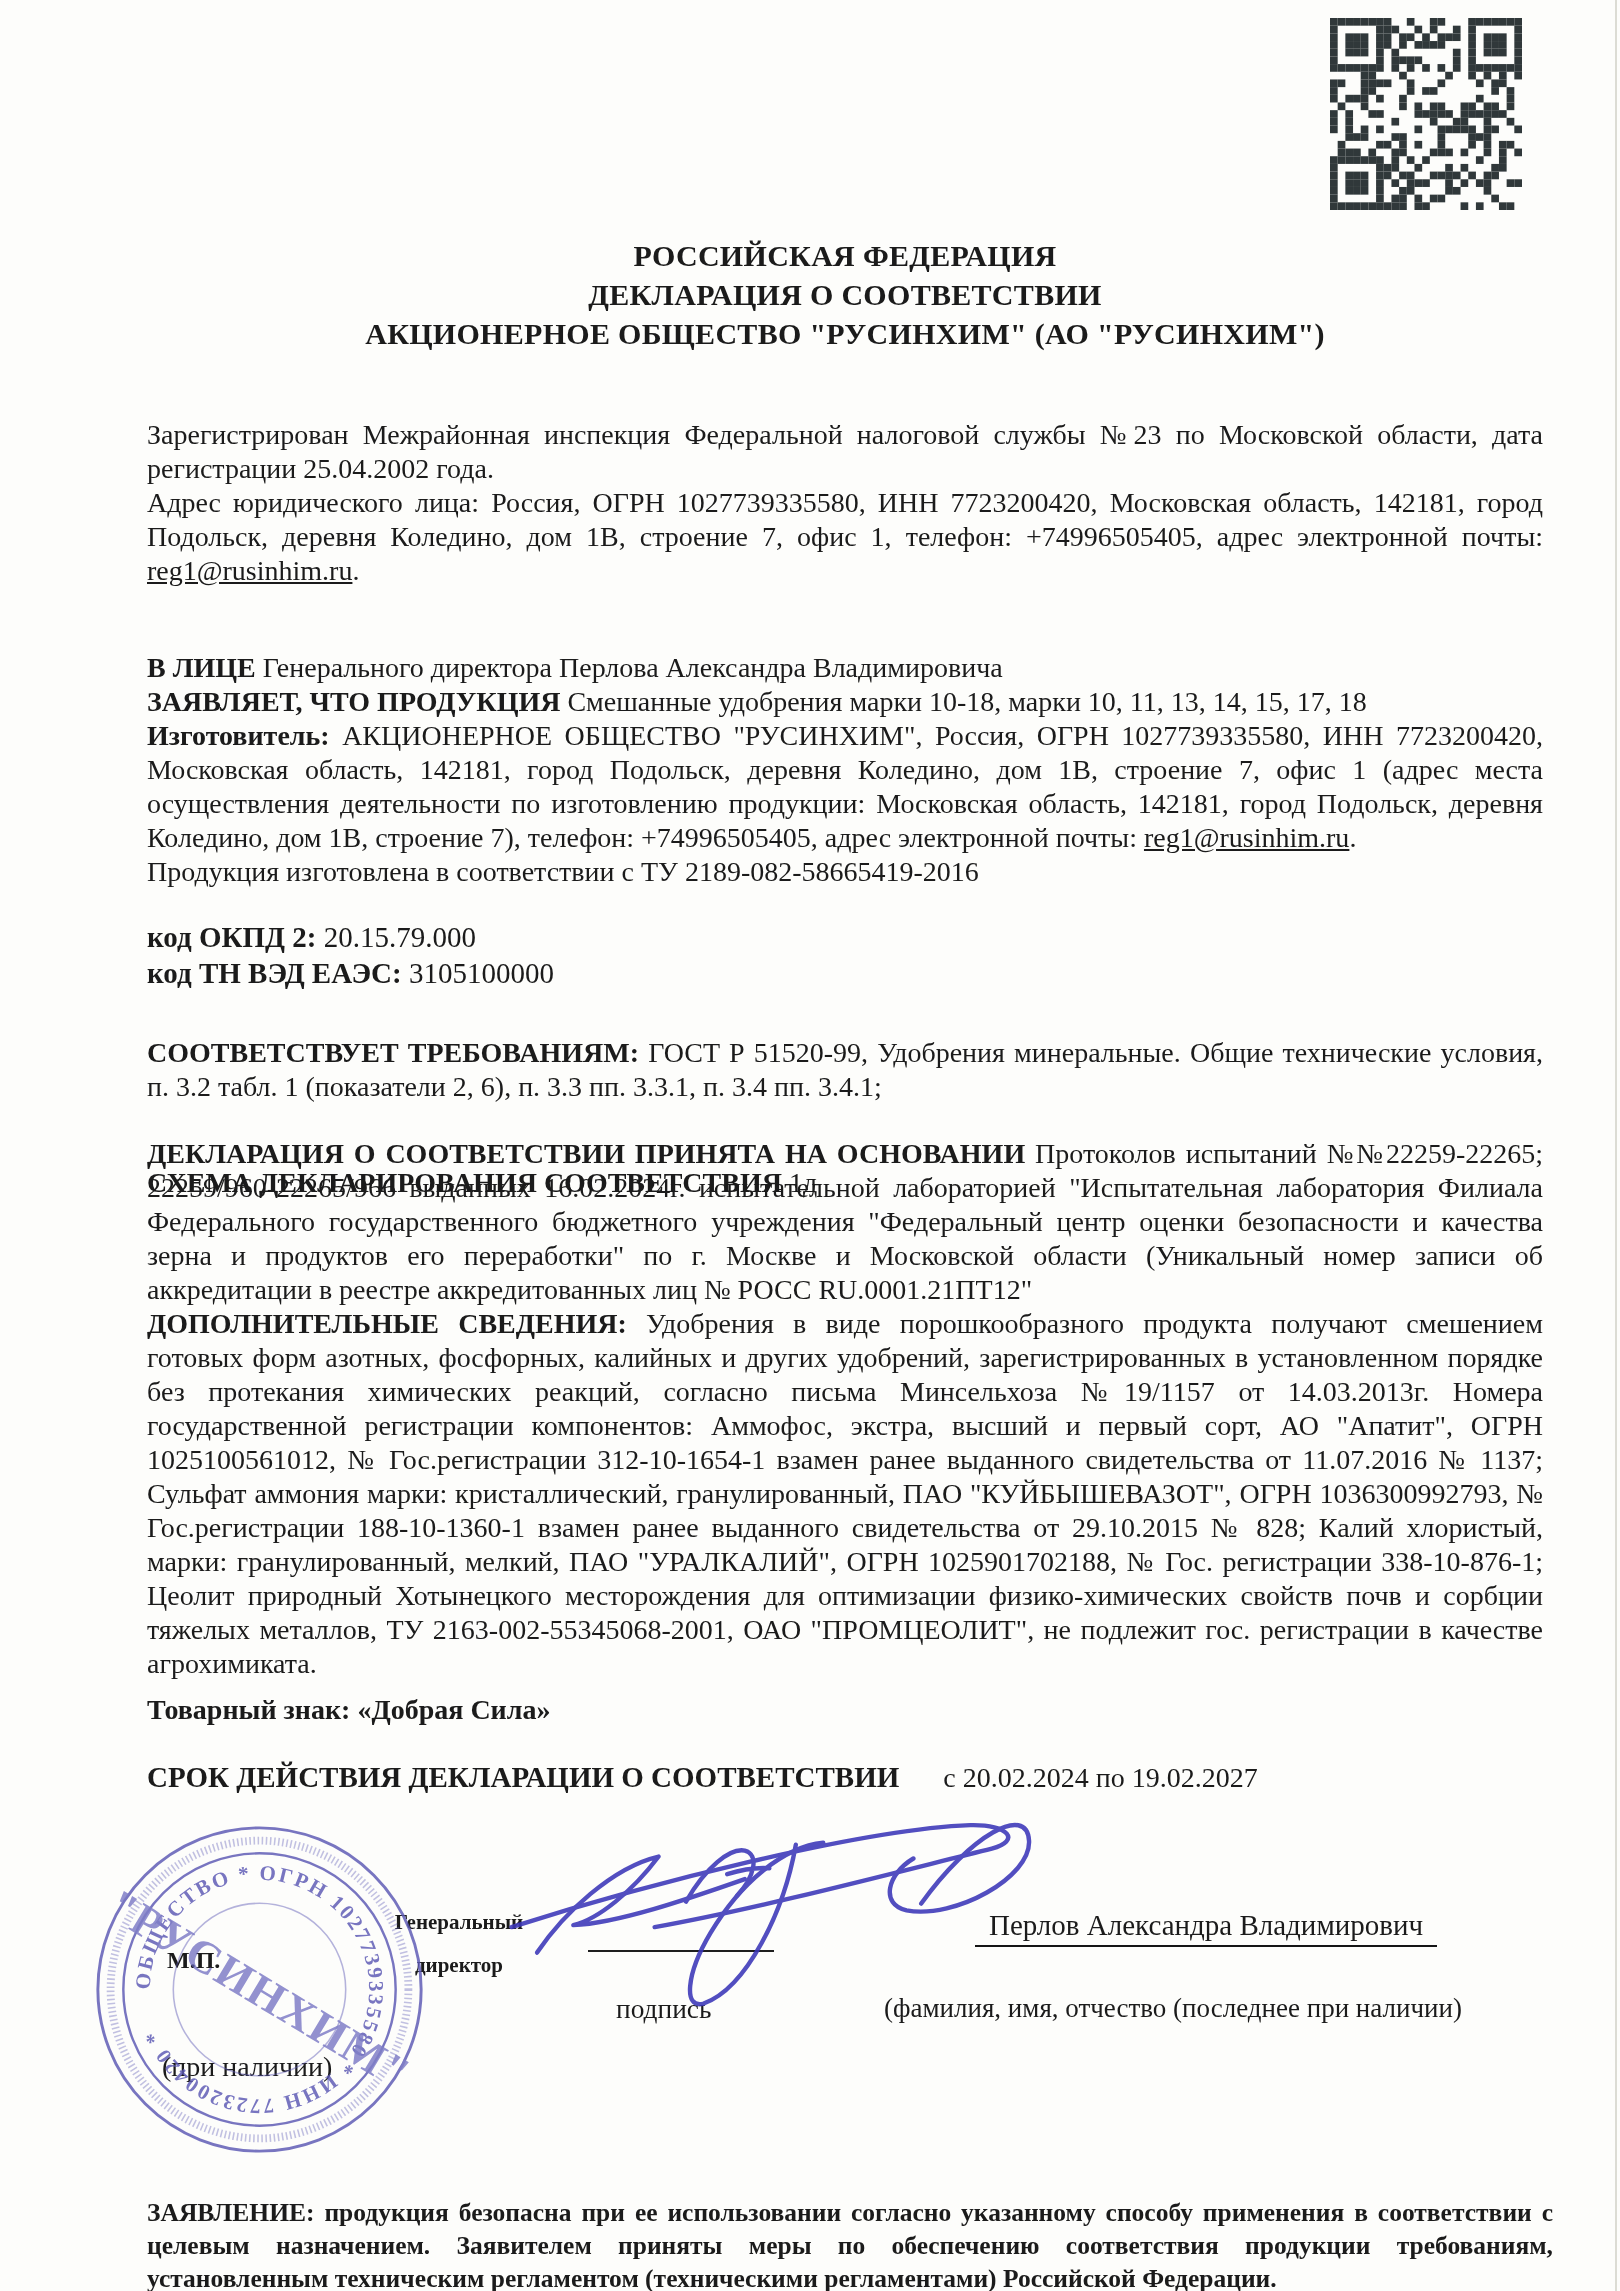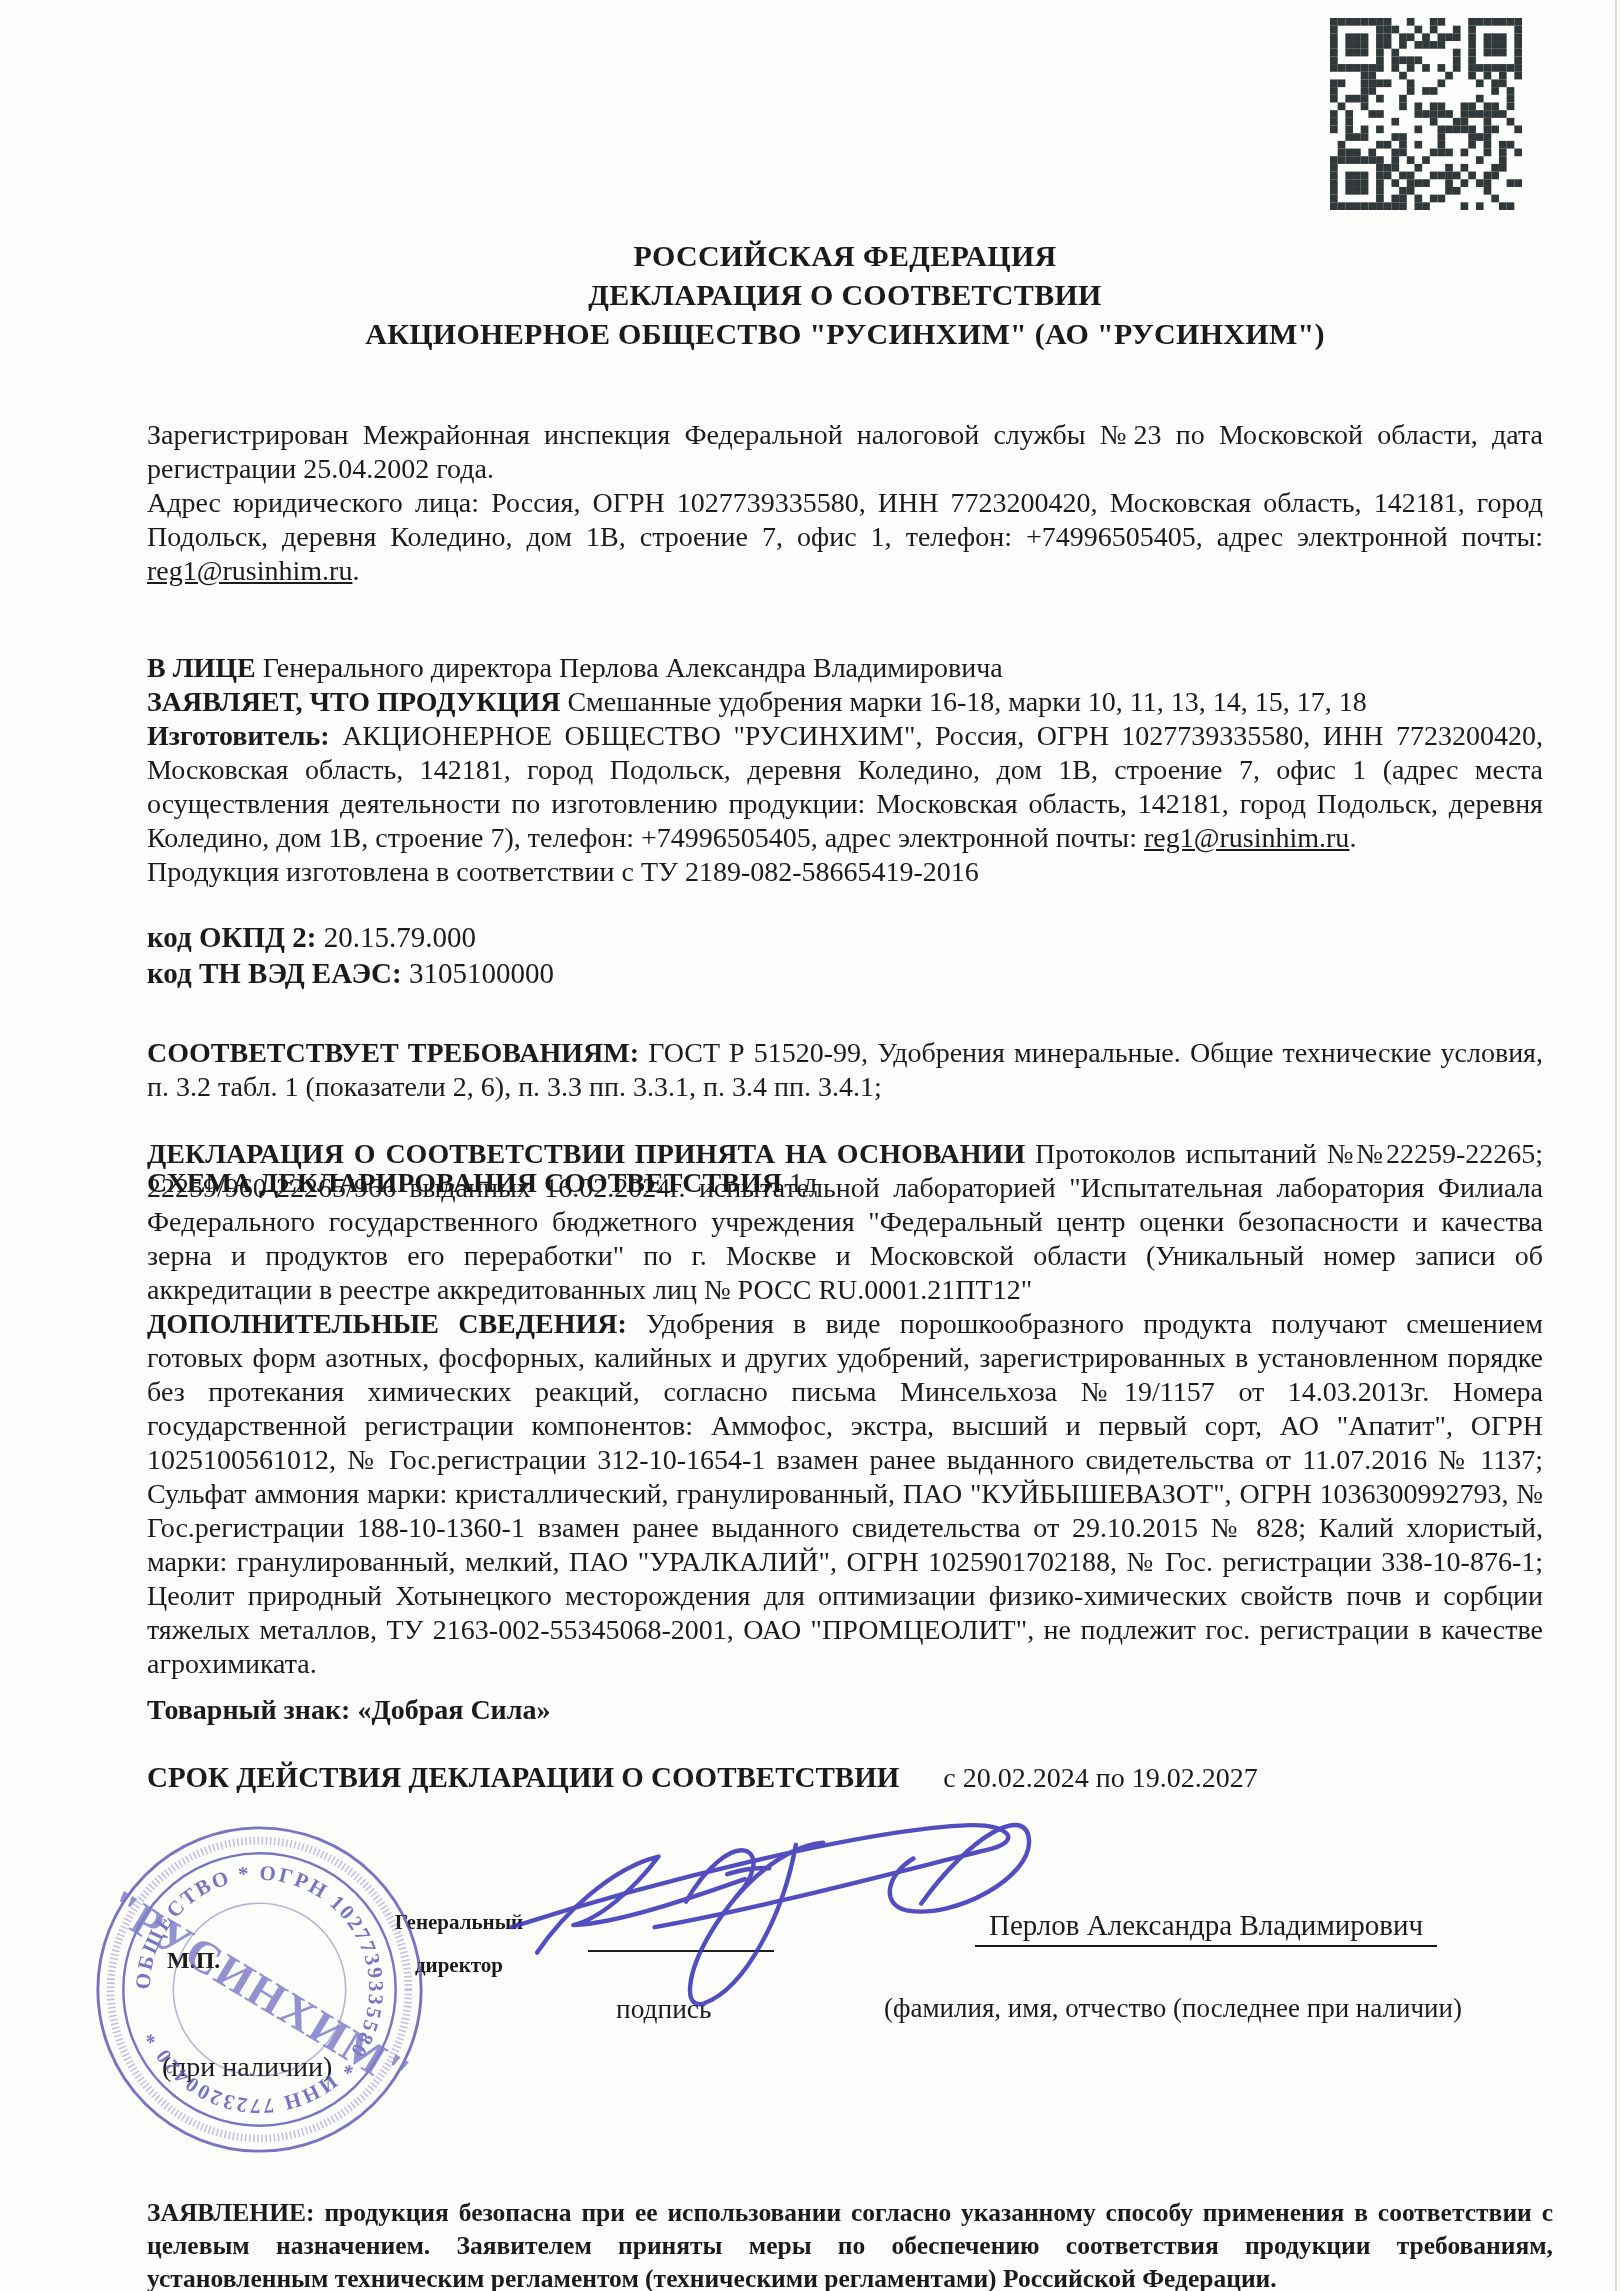--- a/index.html
+++ b/index.html
@@ -365,21 +365,21 @@
     <div>АКЦИОНЕРНОЕ ОБЩЕСТВО "РУСИНХИМ" (АО "РУСИНХИМ")</div>
   </div>
 
   <div class="blk" style="top:418px;">
     <p><span>Зарегистрирован Межрайонная инспекция Федеральной налоговой службы №23 по Московской области, дата регистрации 25.04.2002 года.</span></p>
     <p><span>Адрес юридического лица: Россия, ОГРН 1027739335580, ИНН 7723200420, Московская область, 142181, город Подольск, деревня Коледино, дом 1В, строение 7, офис 1, телефон: +74996505405, адрес электронной почты: </span><span class="u">reg1@rusinhim.ru</span><span>.</span></p>
   </div>
 
   <div class="blk" style="top:627px;margin-top:24px;">
     <p><span class="b">В ЛИЦЕ</span><span> Генерального директора Перлова Александра Владимировича</span></p>
-    <p><span class="b">ЗАЯВЛЯЕТ, ЧТО ПРОДУКЦИЯ</span><span> Смешанные удобрения марки 16-18, марки 10, 11, 13, 14, 15, 17, 18</span></p>
+    <p><span class="b">ЗАЯВЛЯЕТ, ЧТО ПРОДУКЦИЯ</span><span> Смешанные удобрения марки 10-18, марки 10, 11, 13, 14, 15, 17, 18</span></p>
     <p><span class="b">Изготовитель:</span><span> АКЦИОНЕРНОЕ ОБЩЕСТВО "РУСИНХИМ", Россия, ОГРН 1027739335580, ИНН 7723200420, Московская область, 142181, город Подольск, деревня Коледино, дом 1В, строение 7, офис 1 (адрес места осуществления деятельности по изготовлению продукции: Московская область, 142181, город Подольск, деревня Коледино, дом 1В, строение 7), телефон: +74996505405, адрес электронной почты: </span><span class="u">reg1@rusinhim.ru</span><span>.</span></p>
     <p><span>Продукция изготовлена в соответствии с ТУ 2189-082-58665419-2016</span></p>
   </div>
 
   <div class="codes">
     <div><span class="b">код ОКПД 2:</span><span> 20.15.79.000</span></div>
     <div><span class="b">код ТН ВЭД ЕАЭС:</span><span> 3105100000</span></div>
   </div>
 
   <div class="blk" style="top:1036px;">

